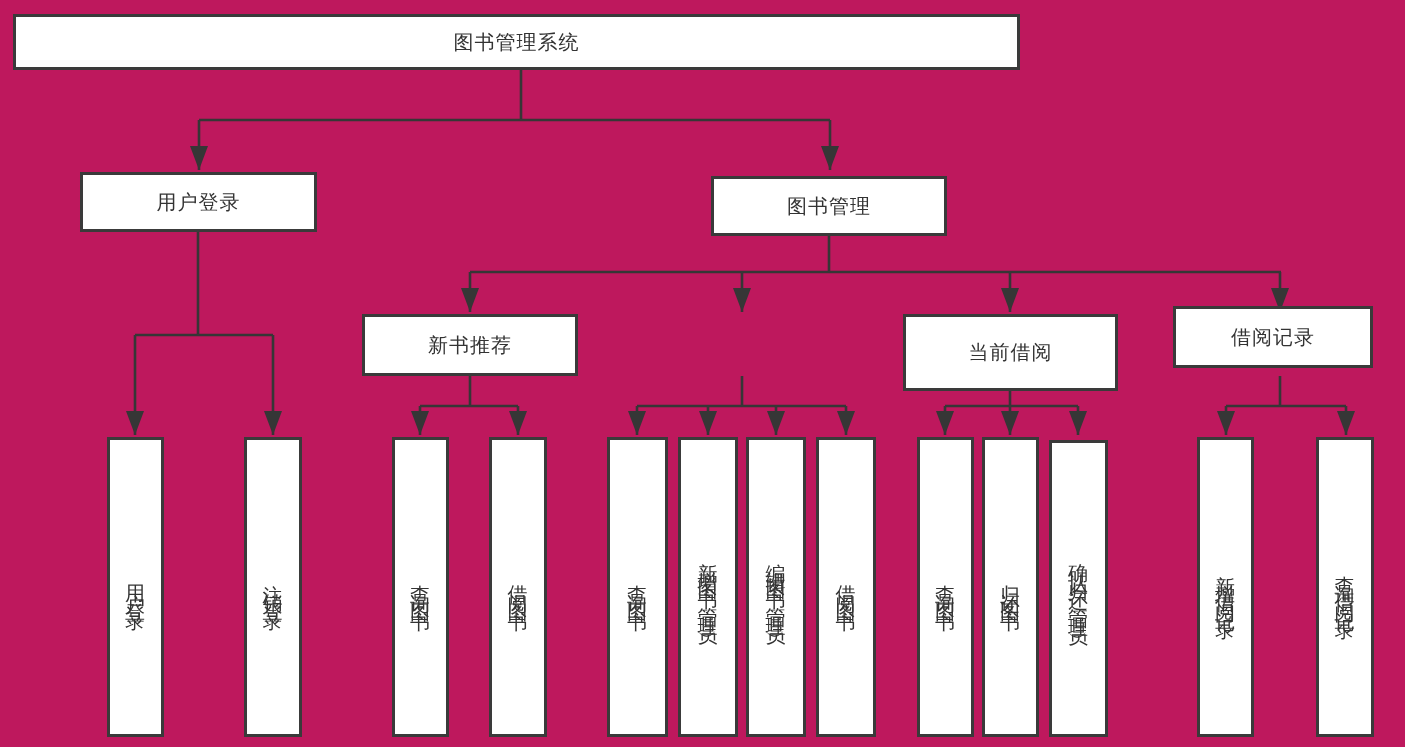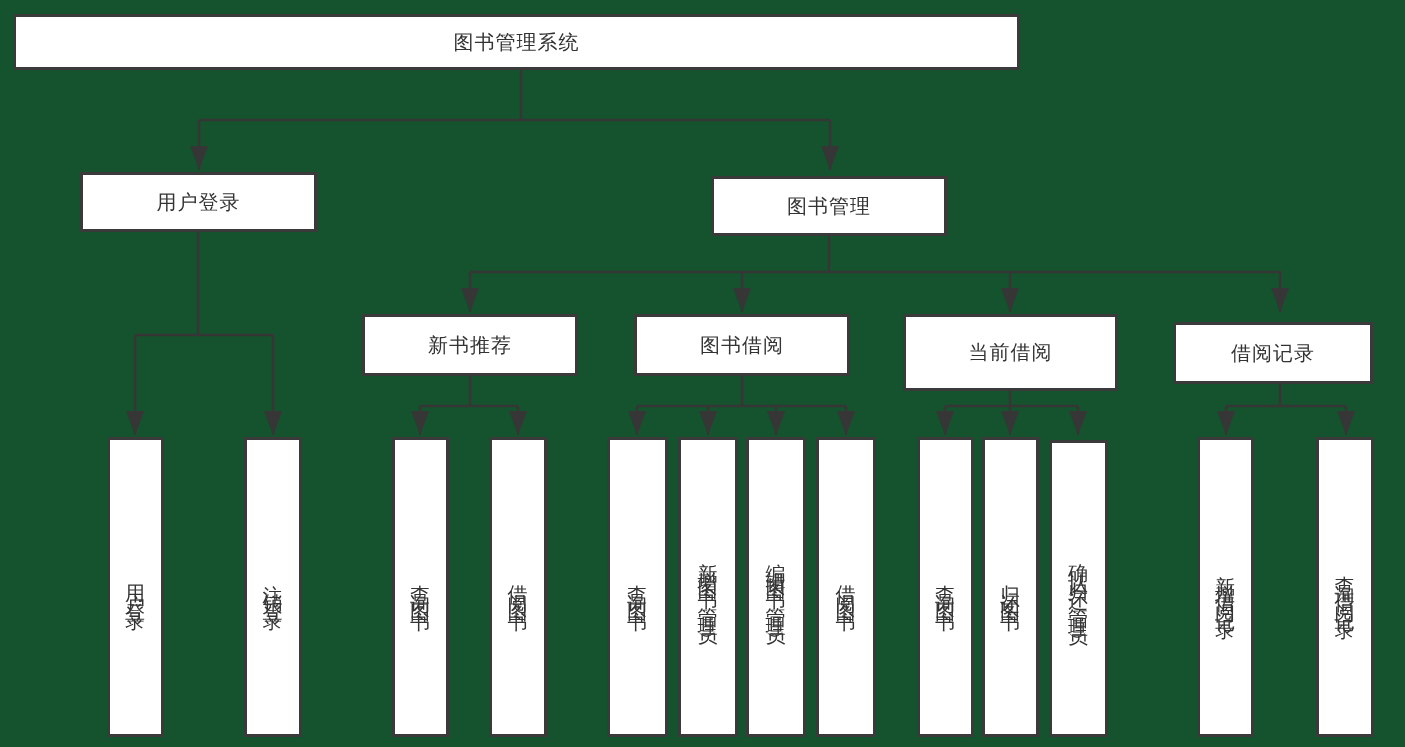--- a/index.html
+++ b/index.html
@@ -1,20 +1,20 @@
 <!DOCTYPE html>
 <html><head>
 <meta charset="utf-8">
 <style>
   html, body { margin: 0; padding: 0; background: #ffffff; }
   #canvas {
     position: relative;
     width: 1405px;
     height: 747px;
-    background: #14532d;
+    background: #be185d;
     font-family: Liberation Serif, serif;
     overflow: hidden;
   }
   #connectors {
     position: absolute;
     left: 0; top: 0;
     width: 1405px; height: 747px;
     pointer-events: none;
   }
   .node {
@@ -113,23 +113,22 @@
       <line x1="1346" y1="406" x2="1346" y2="435" marker-end="url(#arrow)"></line>
     </g>
   </svg>
 
   <div class="node" style="left:13px; top:14px; width:1007px; height:56px;">图书管理系统</div>
 
   <div class="node" style="left:80px; top:172px; width:237px; height:60px;">用户登录</div>
   <div class="node" style="left:711px; top:176px; width:236px; height:60px;">图书管理</div>
 
   <div class="node" style="left:362px; top:314px; width:216px; height:62px;text-align:right;">新书推荐</div>
-  <div class="node" style="left:634px; top:314px; width:216px; height:62px;">图书借阅</div>
   <div class="node" style="left:903px; top:314px; width:215px; height:77px;">当前借阅</div>
-  <div class="node" style="left:1173px; top:322px; width:200px; height:62px;">借阅记录</div>
+  <div class="node" style="left:1173px; top:306px; width:200px; height:62px;">借阅记录</div>
 
   <div class="leaf" style="left:107px; width:57px;">
     <span class="vtext">用户登录</span>
   </div>
   <div class="leaf" style="left:244px; width:58px;">
     <span class="vtext">注销登录</span>
   </div>
 
   <div class="leaf" style="left:392px; width:57px;">
     <span class="vtext">查询图书</span>

